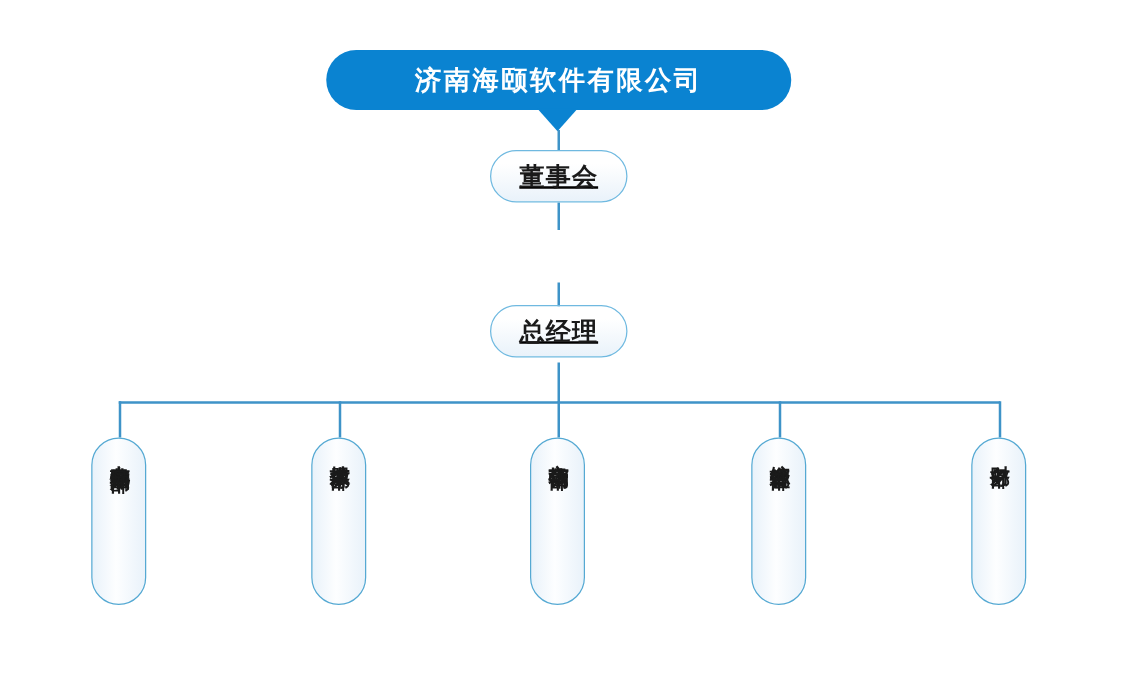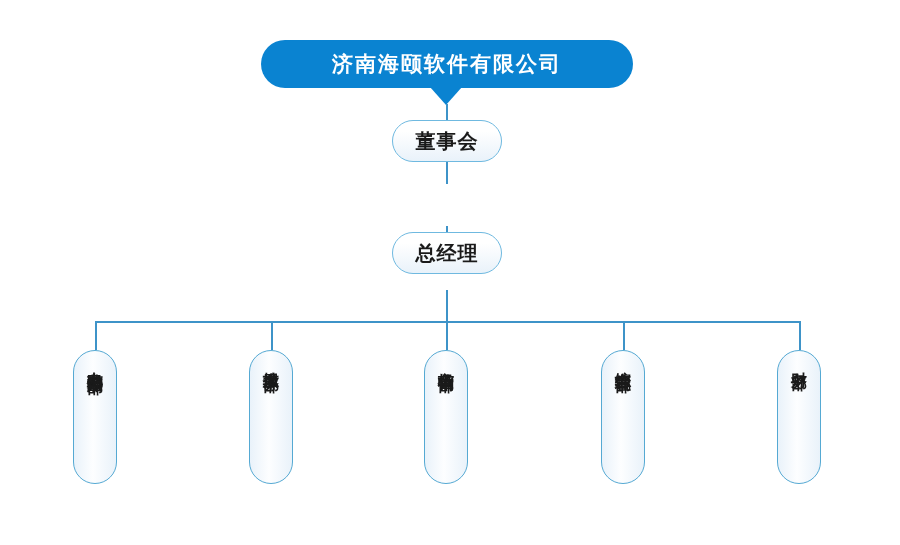--- a/index.html
+++ b/index.html
@@ -58,20 +58,21 @@
     left: 392px;
     width: 110px;
     height: 42px;
     border: 1.5px solid var(--chain-border, #6fb9e0);
     border-radius: 22px;
     background: linear-gradient(180deg, #ffffff 25%, var(--node-fill-bottom, #e9f2fa) 100%);
     display: flex;
     align-items: center;
     justify-content: center;
     box-sizing: border-box;
+    text-decoration: underline;
   }
   .chain-label {
     color: var(--node-text, #1a1a1a);
     font-size: 20px;
     font-weight: bold;
     letter-spacing: 1px;
     white-space: nowrap;
   }
   
   .dept-node {
@@ -109,21 +110,21 @@
   <div class="root-tail"></div>
 
   <div class="connector v" style="left:446px; top:104px; height:16px;"></div>
   <div class="connector v" style="left:446px; top:162px; height:22px;"></div>
   <div class="connector v" style="left:446px; top:226px; height:22px;"></div>
   <div class="connector v" style="left:446px; top:290px; height:32px;"></div>
 
   <div class="chain-node" style="top:120px;">
     <span class="chain-label">董事会</span>
   </div>
-  <div class="chain-node" style="top:232px;">
+  <div class="chain-node" style="top:244px;">
     <span class="chain-label">总经理</span>
   </div>
 
   <div class="connector h" style="left:95px; top:321px; width:705px;"></div>
 
   <div class="connector v" style="left:95px;  top:321px; height:29px;"></div>
   <div class="connector v" style="left:271px; top:321px; height:29px;"></div>
   <div class="connector v" style="left:446px; top:321px; height:29px;"></div>
   <div class="connector v" style="left:623px; top:321px; height:29px;"></div>
   <div class="connector v" style="left:799px; top:321px; height:29px;"></div>

